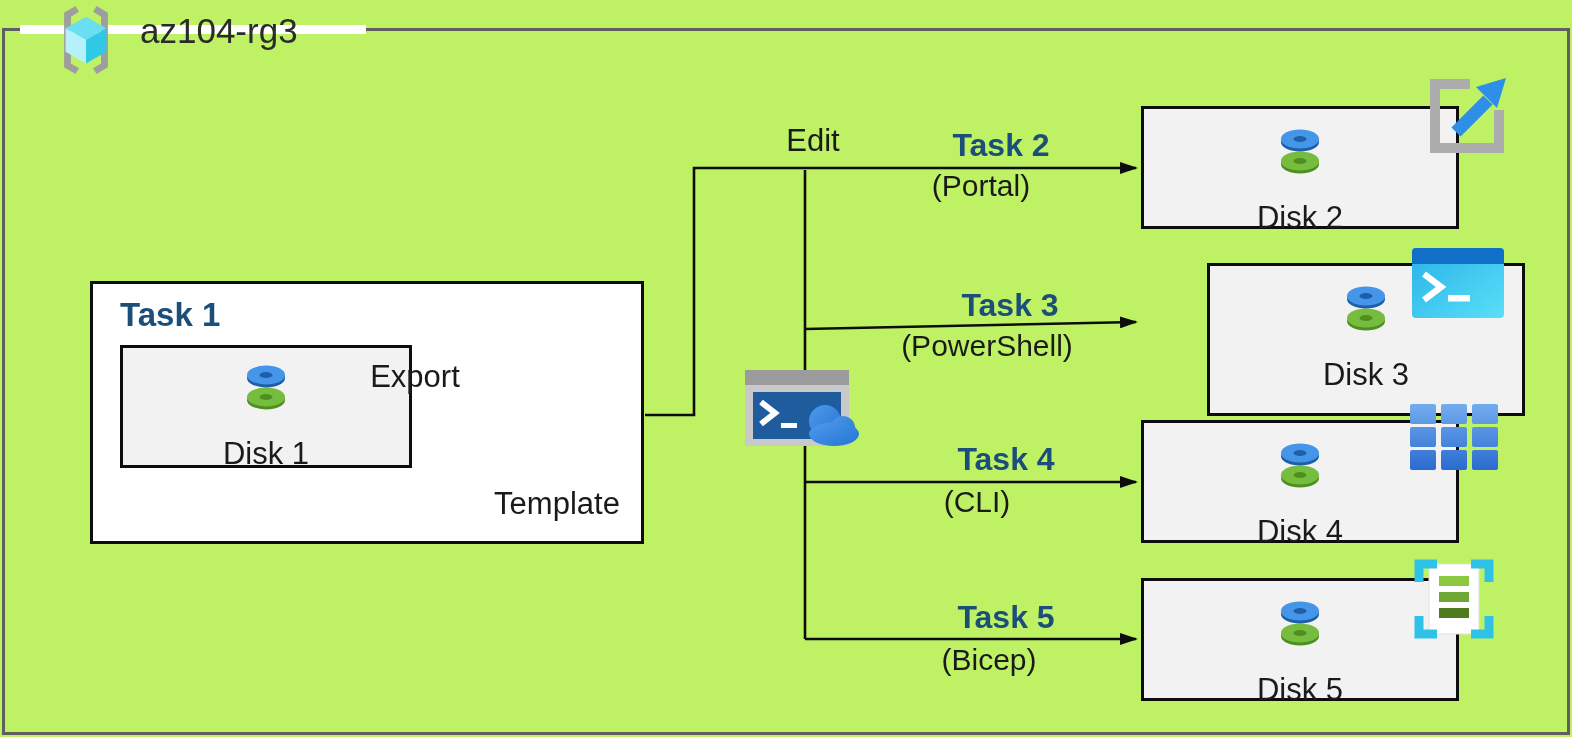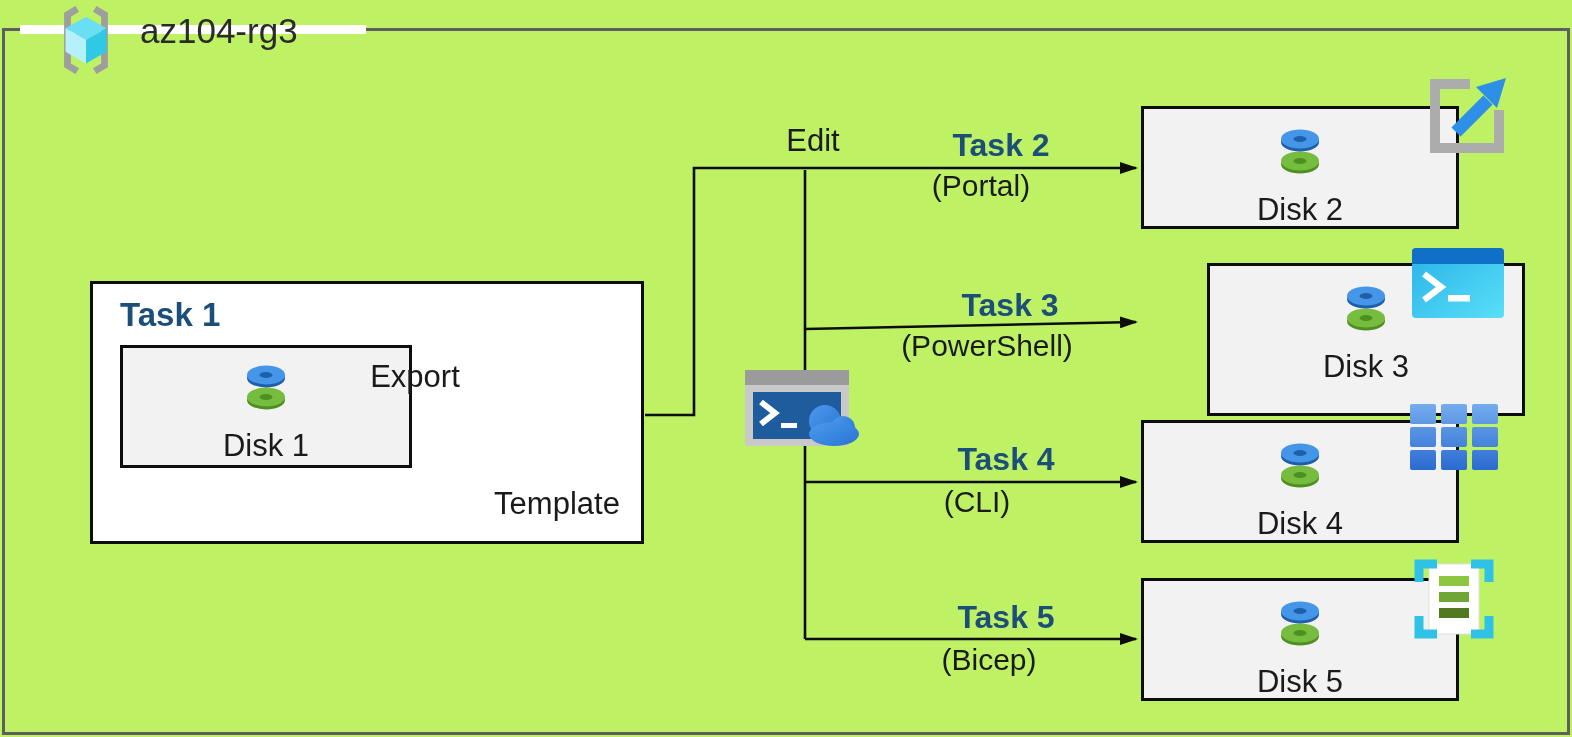--- a/index.html
+++ b/index.html
@@ -25,21 +25,21 @@
 
   .disk-box{
     position:absolute;background:#F2F2F2;border:3px solid #0d0d0d;box-sizing:border-box;
     display:flex;flex-direction:column;align-items:center;
   }
   .d1{left:120px;top:345px;width:292px;height:123px;padding-top:12px;}
   .d2{left:1141px;top:106px;width:318px;height:123px;padding-top:15px;}
   .d3{left:1207px;top:263px;width:318px;height:153px;padding-top:15px;}
   .d4{left:1141px;top:420px;width:318px;height:123px;padding-top:15px;}
   .d5{left:1141px;top:578px;width:318px;height:123px;padding-top:15px;}
-  .disk-label{font-size:31px;color:#1a1a1a;margin-top:12px;white-space:nowrap;}
+  .disk-label{font-size:31px;color:#1a1a1a;margin-top:20px;white-space:nowrap;}
 
   .lbl{position:absolute;color:#1a1a1a;font-size:31px;white-space:nowrap;}
   .export{left:415px;top:359px;transform:translateX(-50%);}
   .edit{left:790px;top:123px;transform:translateX(-50%);margin-left:23px;}
   .template{left:557px;top:486px;transform:translateX(-50%);}
 
   .task-title{position:absolute;transform:translateX(-50%);font-weight:bold;font-size:32px;color:#1B4E79;white-space:nowrap;margin-left:24px;}
   .task-method{position:absolute;transform:translateX(-50%);font-size:30px;color:#1a1a1a;white-space:nowrap;}
   .t2{left:977px;top:127px;}  .m2{left:981px;top:169px;}
   .t3{left:986px;top:287px;}  .m3{left:987px;top:329px;}

